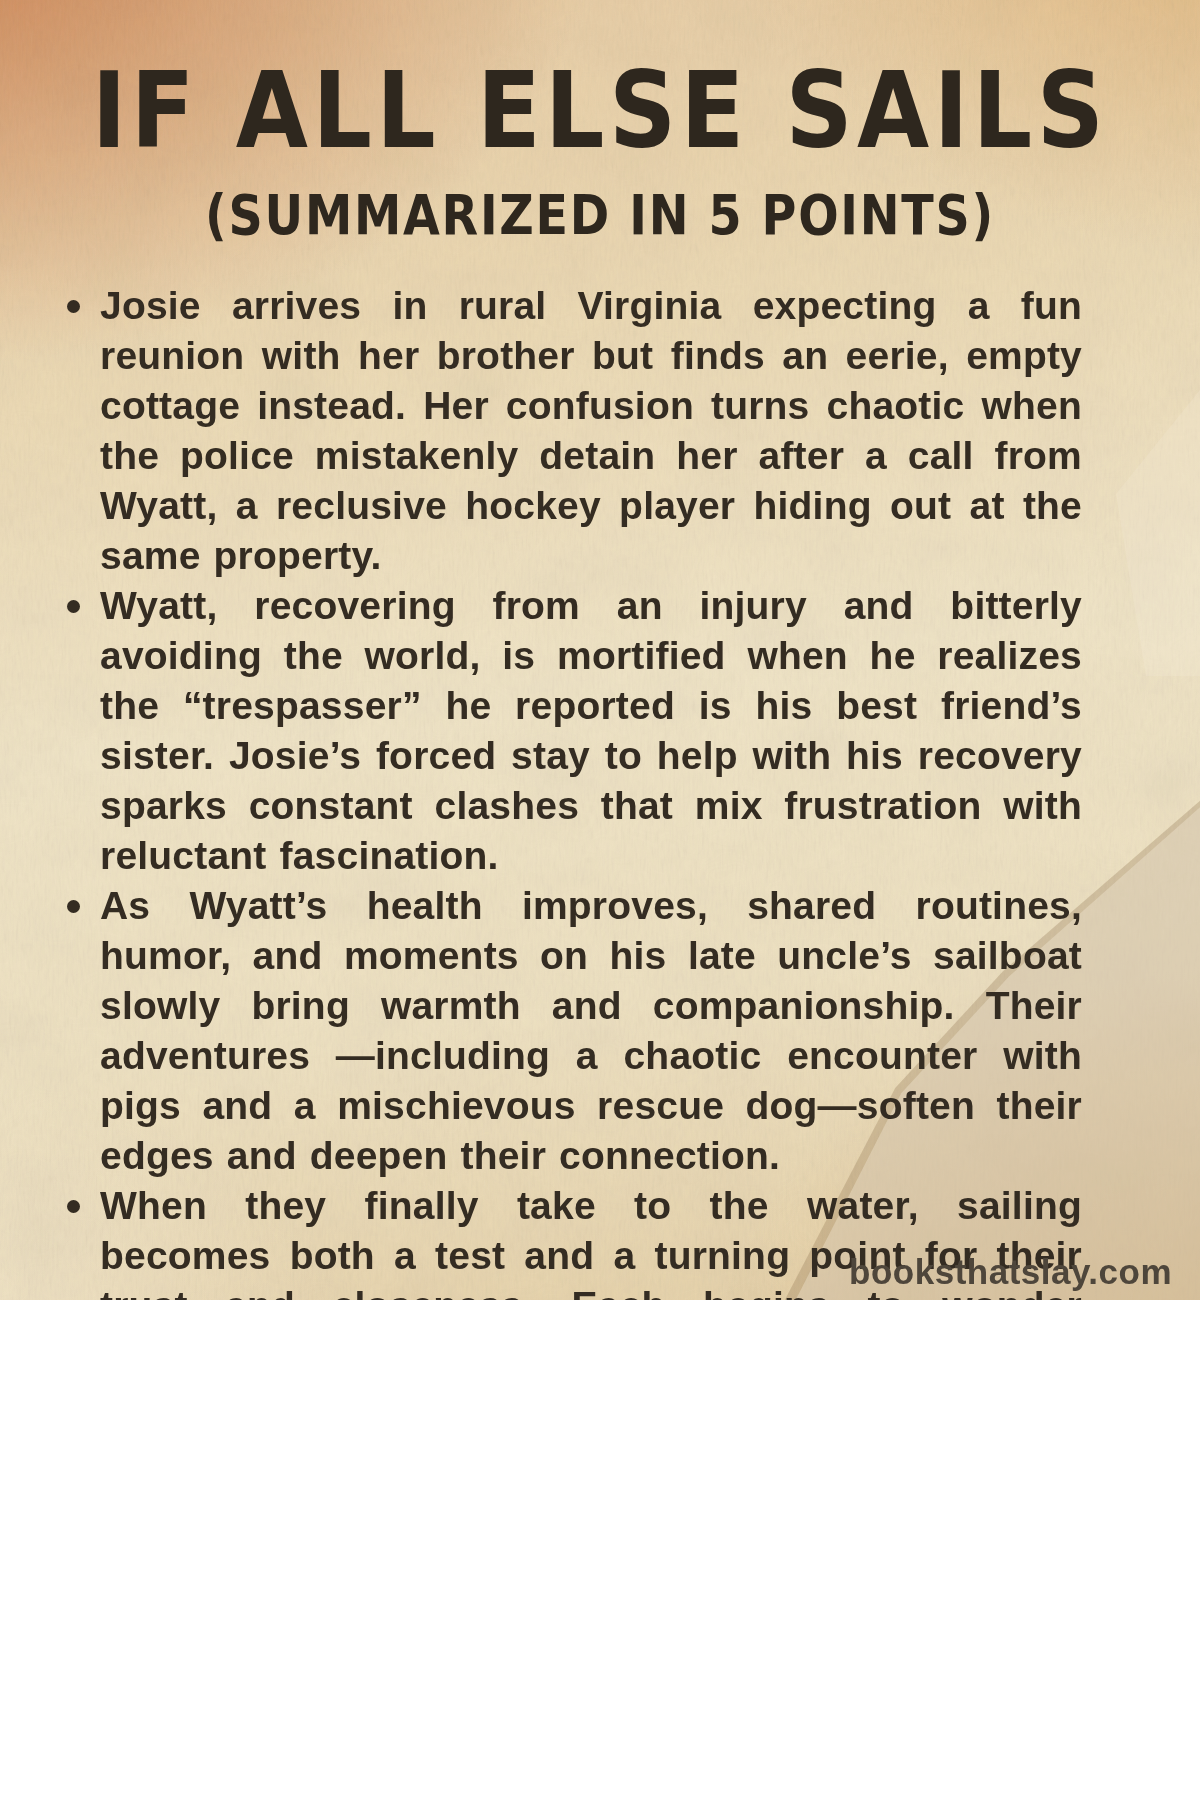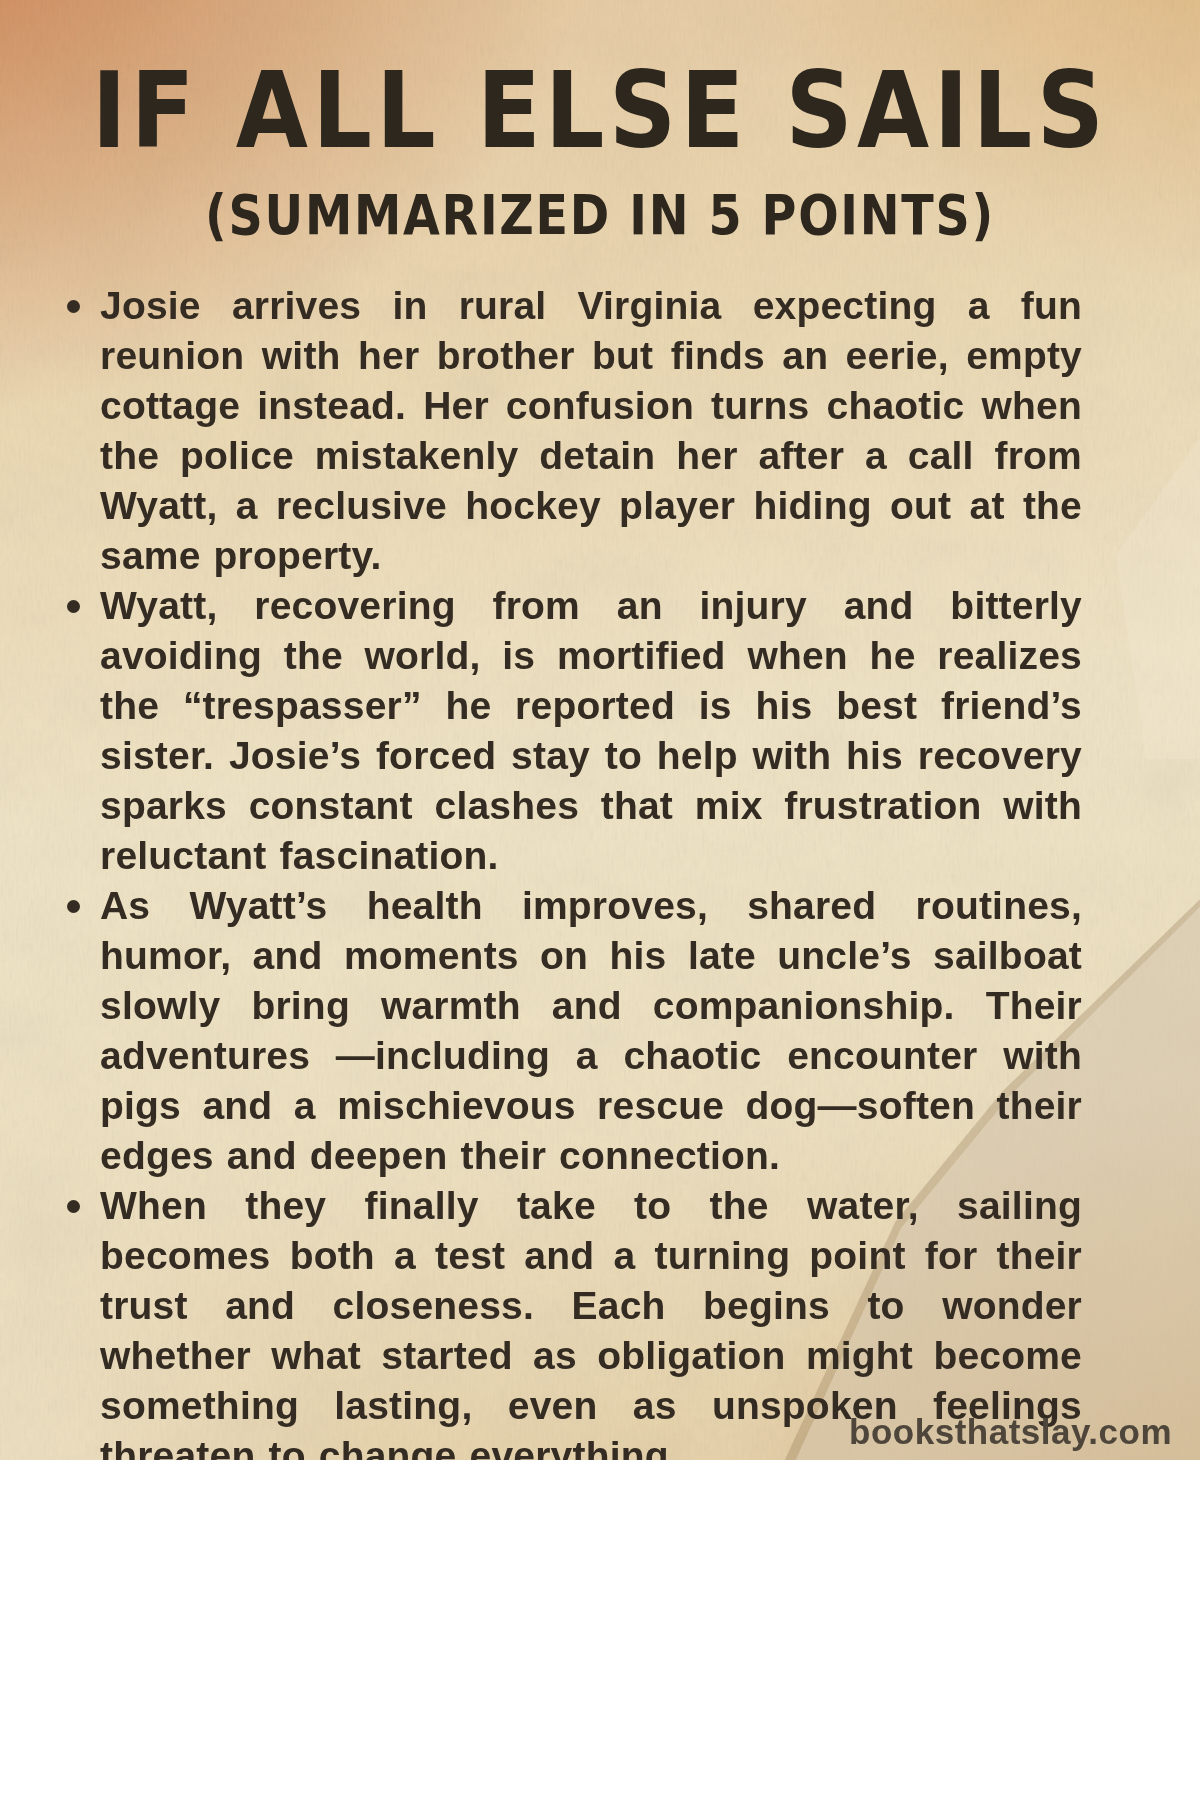--- a/index.html
+++ b/index.html
@@ -3,21 +3,21 @@
 <meta charset="utf-8">
 <style>
   html, body { margin: 0; padding: 0; }
   body {
     width: 1200px; height: 1800px;
     font-family: "Liberation Sans", sans-serif;
     -webkit-font-smoothing: antialiased;
   }
   .page {
     position: relative;
-    width: 1200px; height: 1460px;
+    width: 1200px; height: 1300px;
     overflow: hidden;
     background:
       radial-gradient(90% 55% at -6% -6%, rgba(198,112,62,0.80), rgba(198,112,62,0) 62%),
       radial-gradient(70% 42% at 106% -8%, rgba(219,162,90,0.55), rgba(219,162,90,0) 66%),
       radial-gradient(80% 55% at 108% 108%, rgba(203,156,86,0.50), rgba(203,156,86,0) 62%),
       radial-gradient(60% 40% at -6% 106%, rgba(247,240,220,0.55), rgba(247,240,220,0) 60%),
       linear-gradient(172deg, #e7cba1 0%, #ecdab4 28%, #f0e4c6 52%, #eee1c1 74%, #e5d0a6 100%);
   }
   .grain {
     position: absolute; inset: 0;

